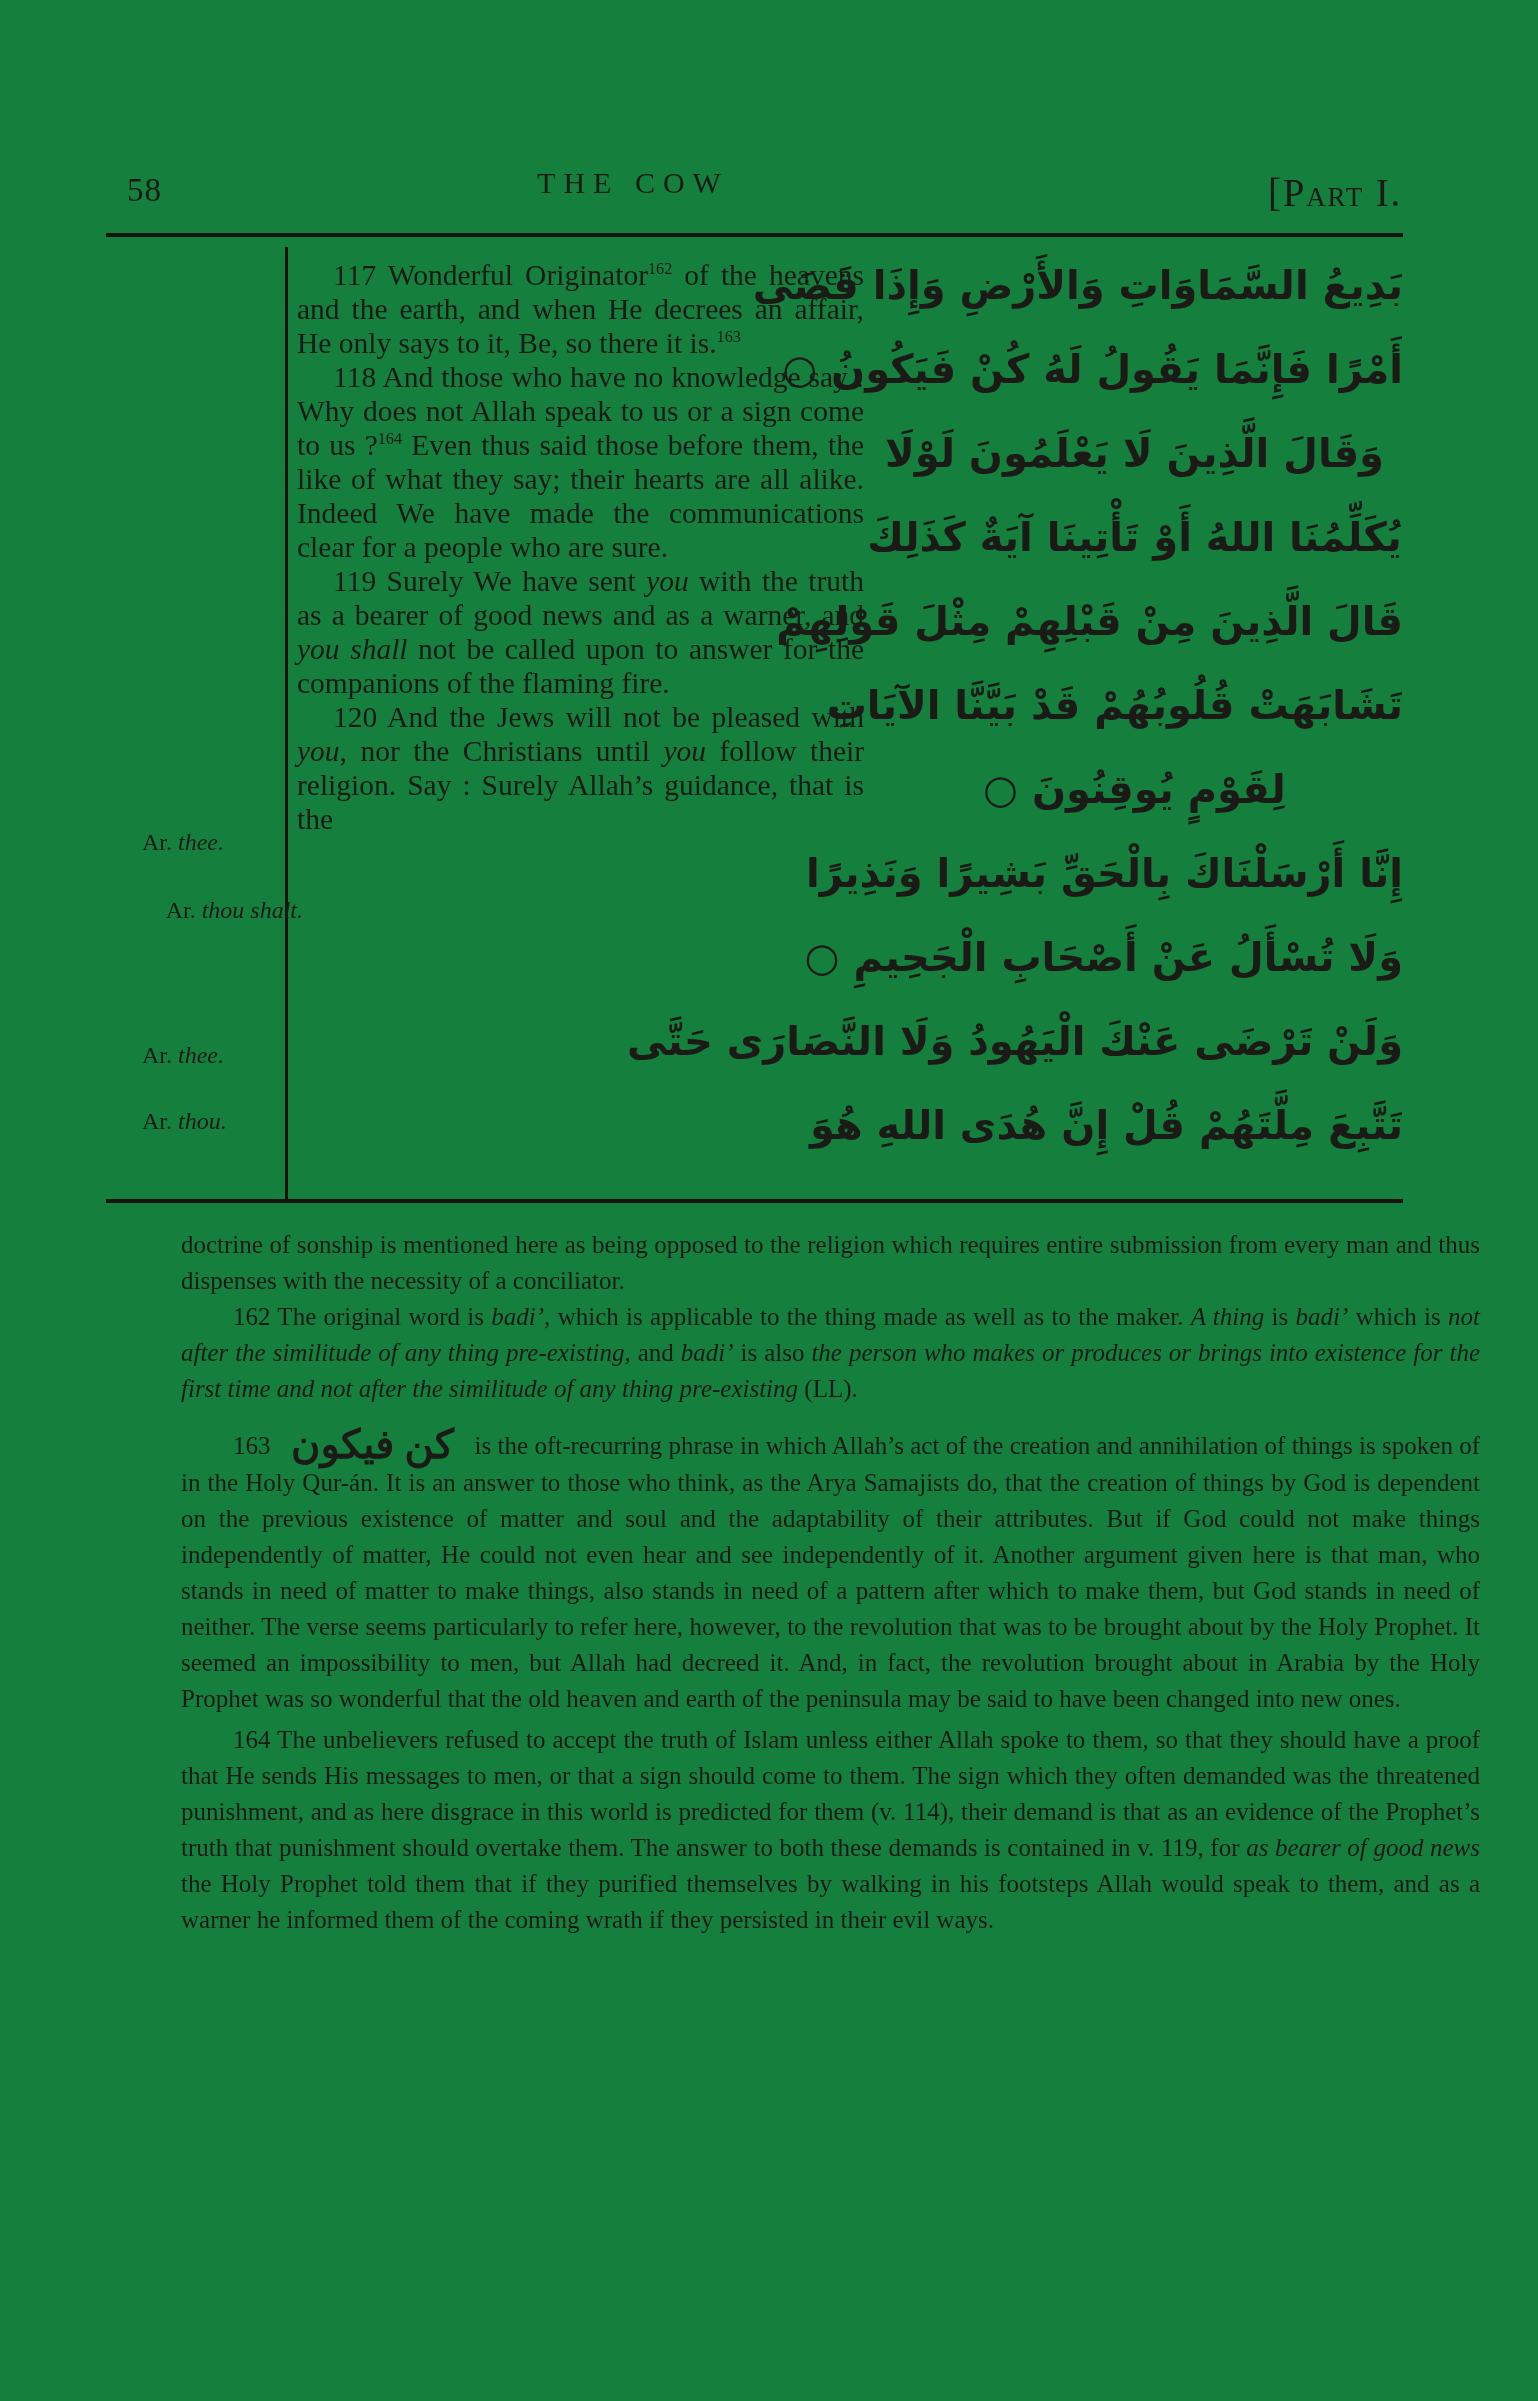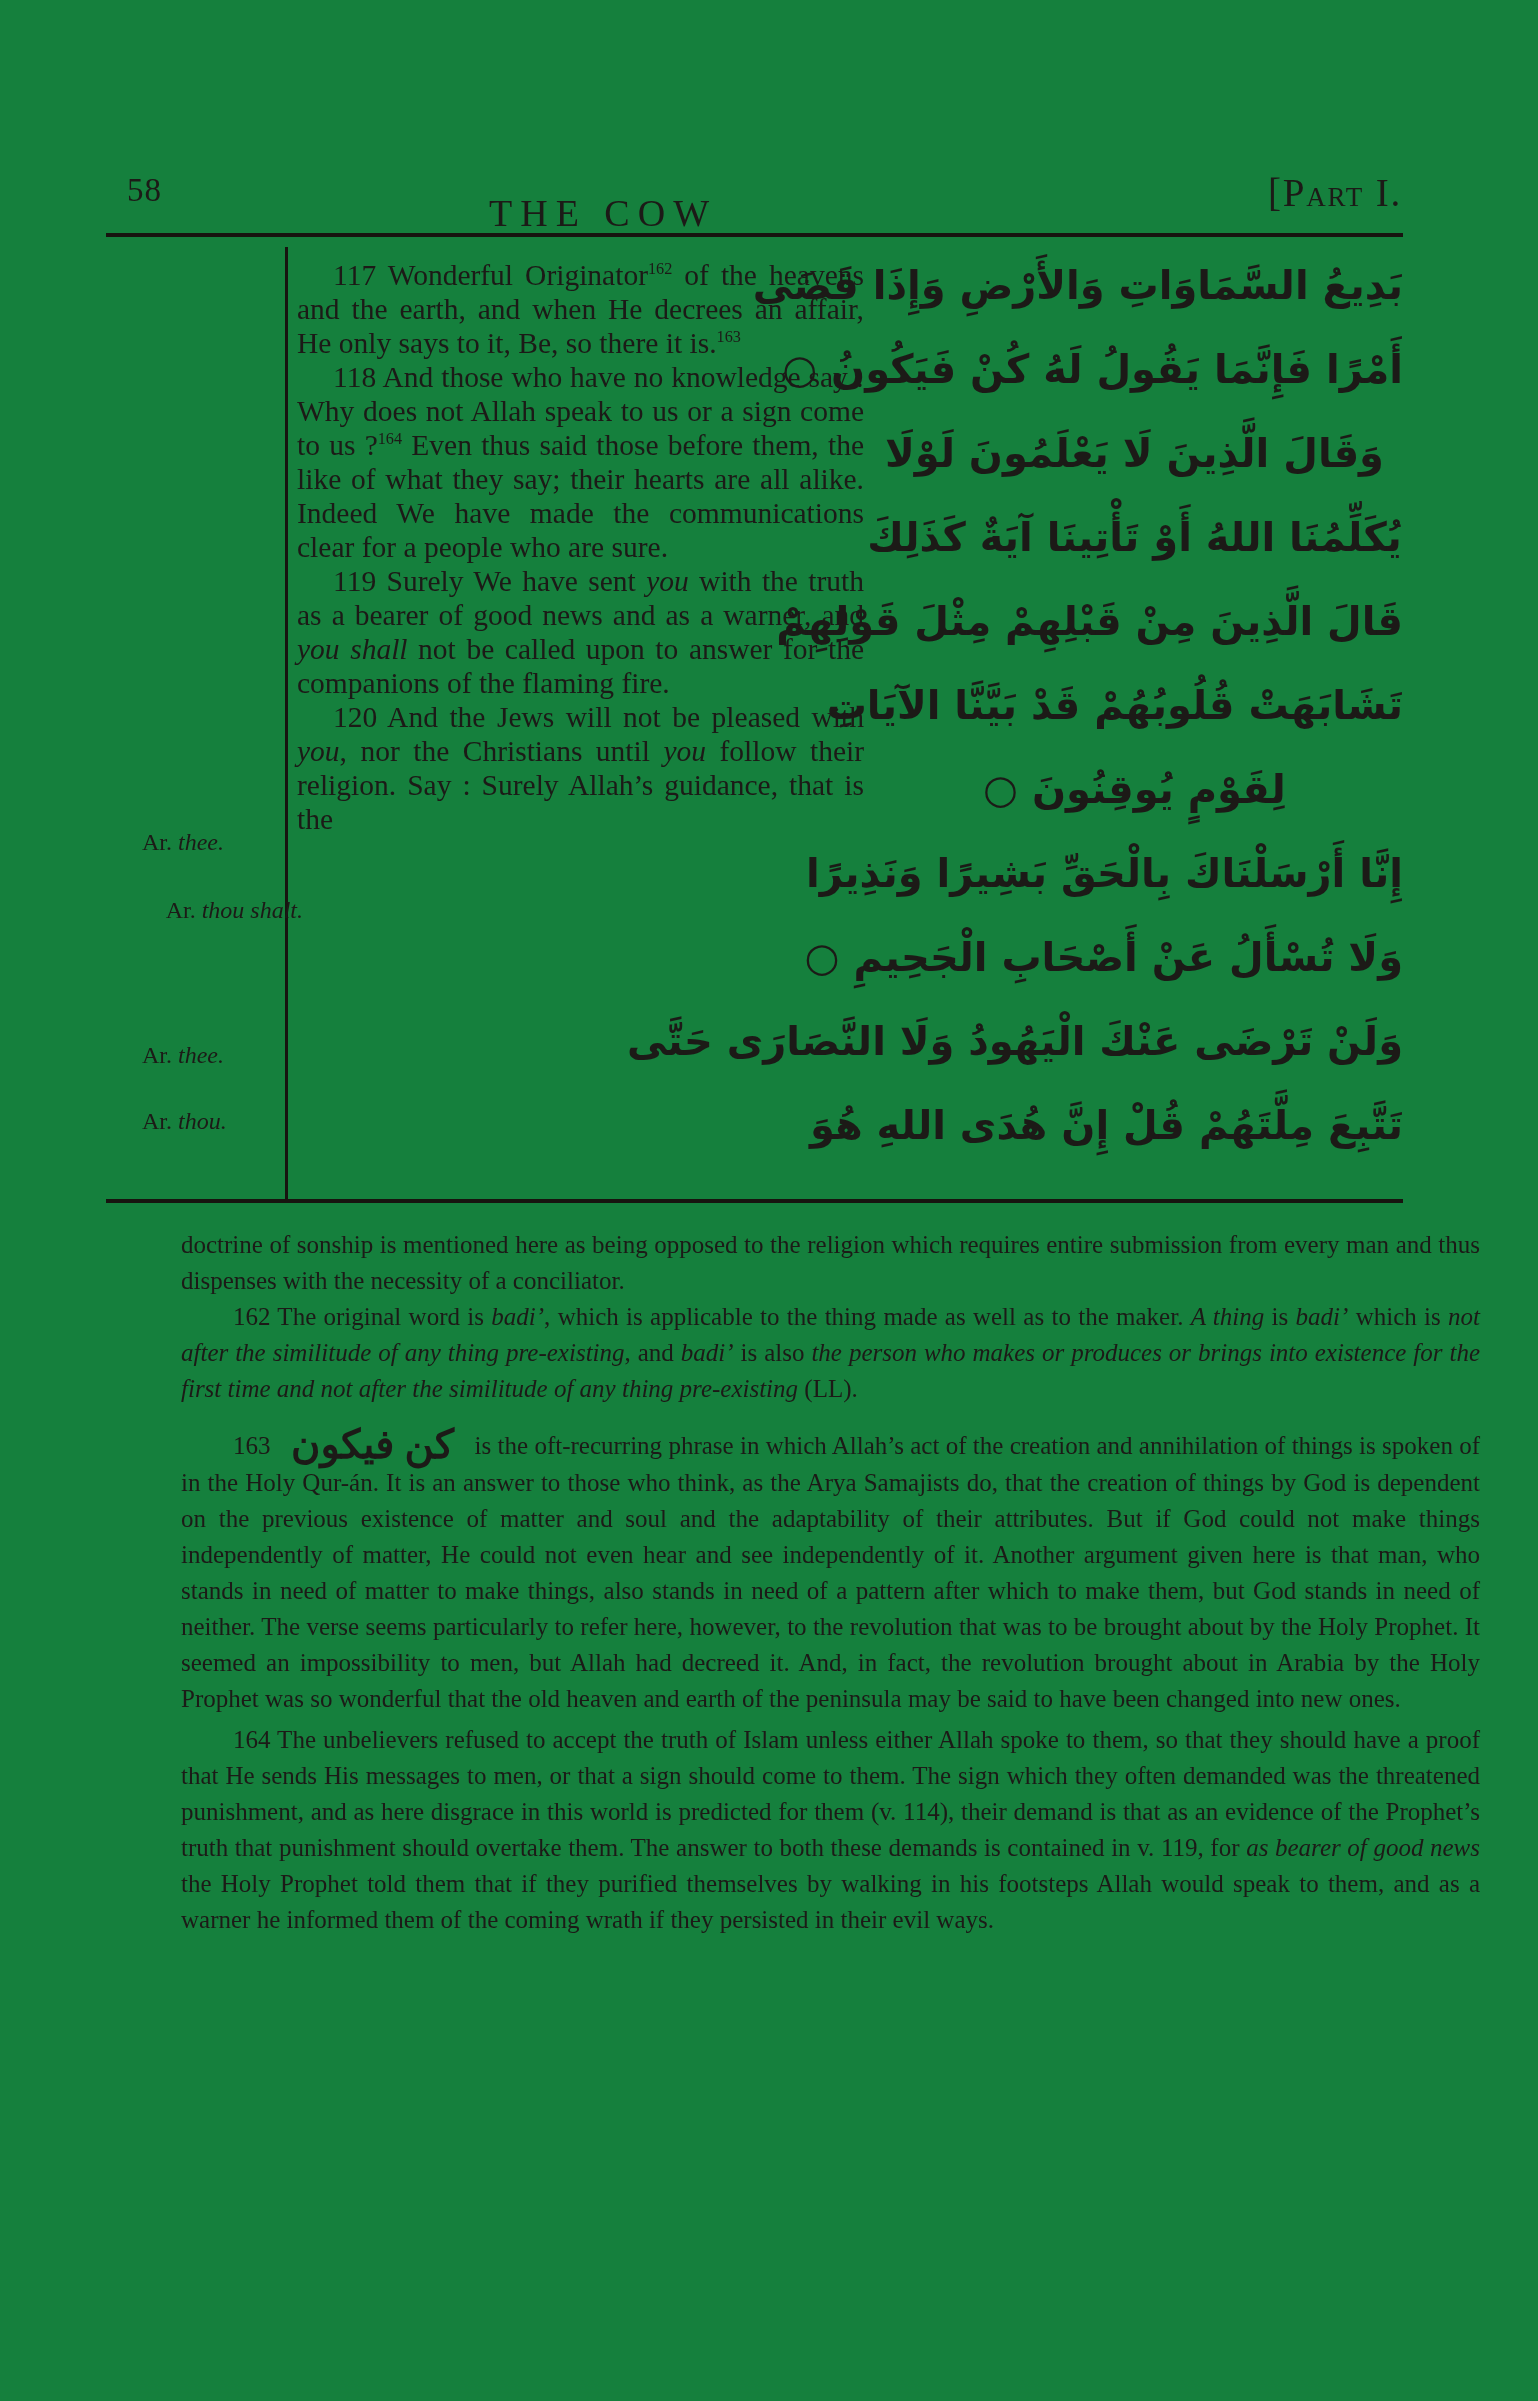--- a/index.html
+++ b/index.html
@@ -15,23 +15,23 @@
     background: #15803d;
     overflow: hidden;
   }
 
   
   .page-num {
     position: absolute; left: 127px; top: 172px;
     font-size: 33px; letter-spacing: 0.9px;
   }
   .page-title {
-    position: absolute; left: 603px; top: 166px;
+    position: absolute; left: 633px; top: 166px;
     transform: translateX(-50%);
-    font-size: 38px; letter-spacing: 8px; white-space: nowrap; margin-top: 25px;
+    font-size: 30px; letter-spacing: 8px; white-space: nowrap;
   }
   .page-part {
     position: absolute; right: 136px; top: 170px;
     font-size: 39px; font-variant: small-caps; letter-spacing: 1.8px;
   }
   .rule {
     position: absolute; left: 106px; width: 1297px; height: 3.6px;
     background: #17140f;
   }
   .rule.top { top: 233px; }

